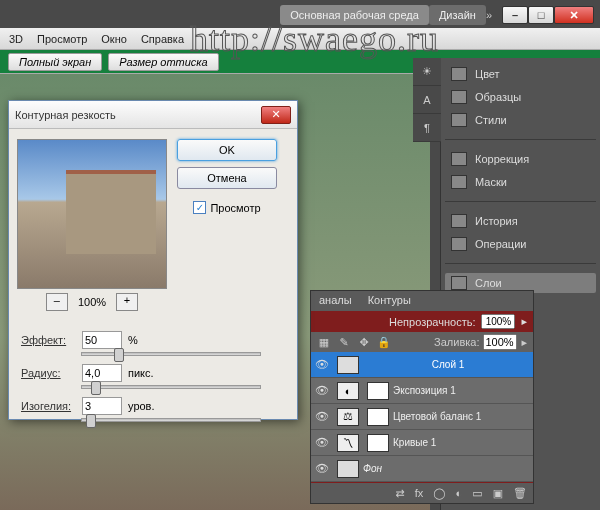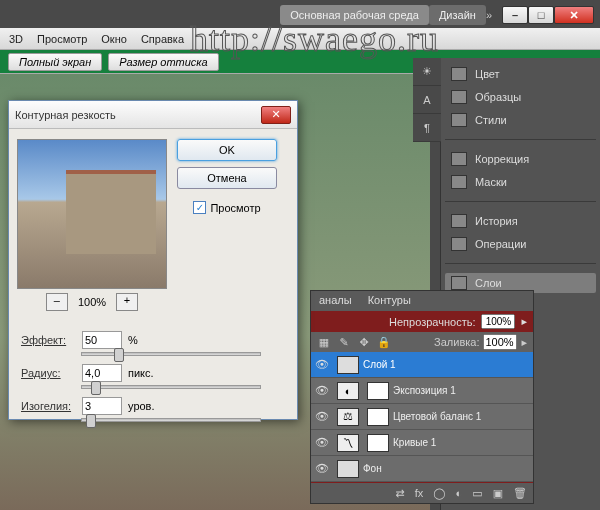--- a/index.html
+++ b/index.html
@@ -44,22 +44,22 @@
 .layers-lock { display: flex; align-items: center; justify-content: space-between; padding: 2px 6px; background: #616161; color:#ccc; font-size:10px; }
 .layers-lock .locks { display:flex; gap:6px; }
 .layers-lock .lk { width:14px; height:14px; display:flex; align-items:center; justify-content:center; }
 .layer { display: flex; align-items: center; height: 26px; border-bottom: 1px solid #555; background:#6c6c6c; }
 .layer.active { background: #2b7cd3; color:#fff; }
 .layer .eye { width: 22px; text-align: center; color:#ddd; }
 .layer .thumb { width: 22px; height: 18px; background: #ddd; margin: 0 4px; border:1px solid #333; }
 .layer .adj-thumb { width: 22px; height: 18px; margin: 0 4px; border:1px solid #333; background:#eee; display:flex; align-items:center; justify-content:center; }
 .layer .mask { width: 22px; height: 18px; background: #fff; margin: 0 4px; border:1px solid #333; }
 .layer .lname { flex: 1; color: #eee; font-size: 10px; }
-.layer.active .lname { color:#fff; }
-.layer.bg .lname { }
+.layer.active .lname { color:#fff;text-align:center; }
+.layer.bg .lname { font-style: italic; }
 .layers-foot { position:absolute; bottom:0; left:0; right:0; height:20px; background:#5a5a5a; display:flex; align-items:center; justify-content:flex-end; gap:10px; padding:0 6px; color:#ccc; }
 
 
 .dialog { position: absolute; left: 8px; top: 100px; width: 290px; height: 320px; background: #eceae5; border: 1px solid #6a8ab0; box-shadow: 2px 2px 10px rgba(0,0,0,.5); z-index: 200; }
 .dialog-title { height: 28px; background: linear-gradient(#fdfdfd,#e4e4e4); display:flex; align-items:center; justify-content:space-between; padding:0 6px; border-bottom:1px solid #bbb;text-align:right; }
 .dialog-title span { color:#333; }
 .dialog-close { width:30px; height:18px; background:linear-gradient(#f08080,#c02818); color:#fff; display:flex; align-items:center; justify-content:center; border-radius:2px; border:1px solid #802018; }
 .dialog-body { display:flex; padding:10px 8px 6px; gap:10px; }
 .preview { width:150px; height:150px; border:1px solid #888; background: linear-gradient(180deg,#5a8ac8 0%, #a8c8e8 40%, #b8a890 42%, #8a7a6a 100%); position:relative; }
 .preview::after { content:""; position:absolute; right:10px; top:30px; width:90px; height:80px; background:#a89880; border-top:4px solid #a06048; }

